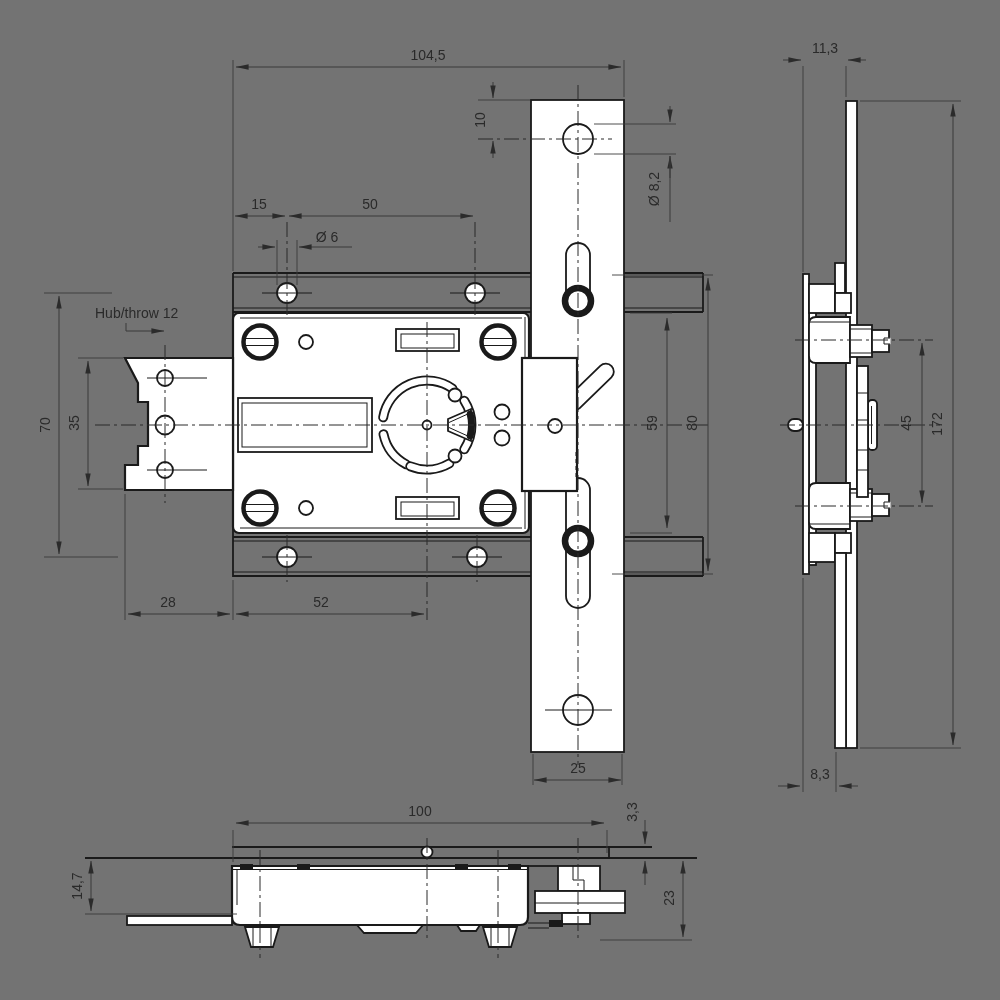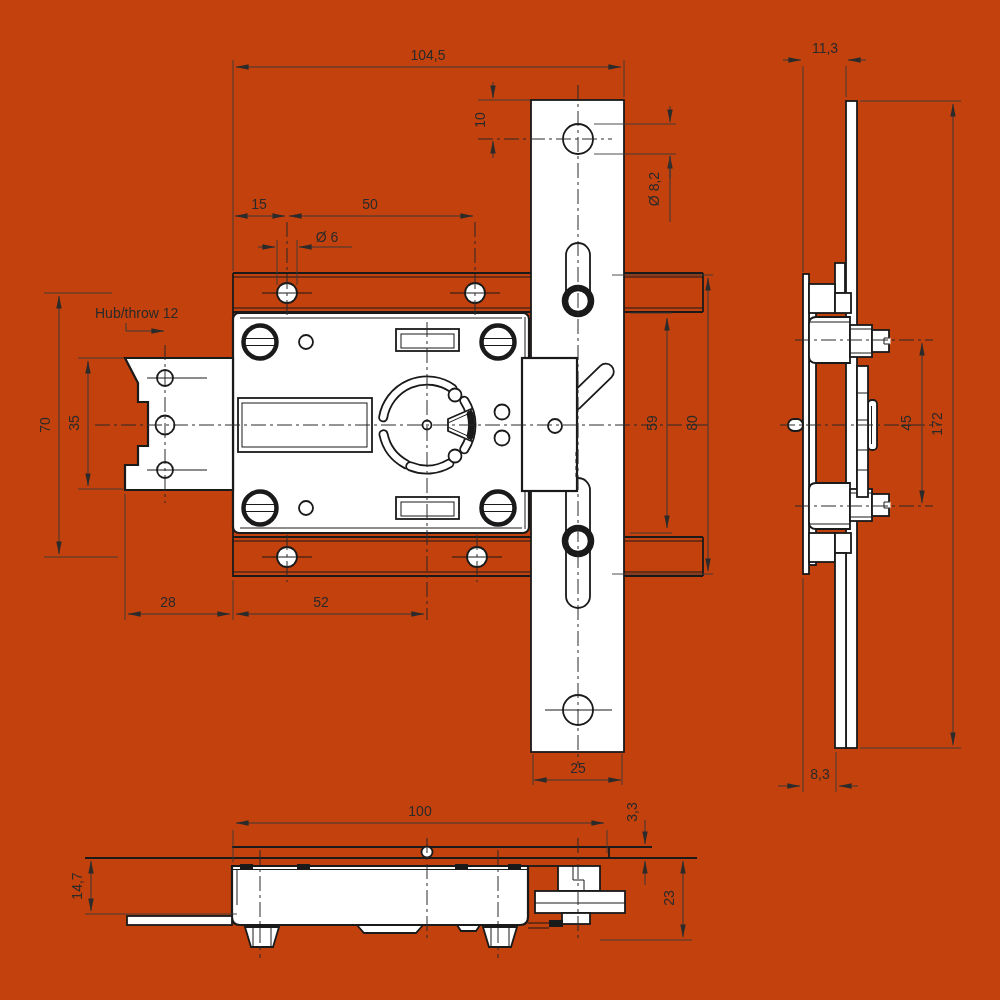--- a/index.html
+++ b/index.html
@@ -1,16 +1,16 @@
 <!DOCTYPE html>
 <html><head>
 <meta charset="utf-8">
 <style>
   html,body{margin:0;padding:0;background:#ffffff;}
-  .page{width:1000px;height:1000px;background:#c2410c;position:relative;font-family:"Liberation Sans",sans-serif;}
+  .page{width:1000px;height:1000px;background:#737373;position:relative;font-family:"Liberation Sans",sans-serif;}
   svg{display:block;}
   
   .o  {fill:#fff;stroke:#1a1a1a;stroke-width:1.8;}
   .o2 {fill:#fff;stroke:#1a1a1a;stroke-width:2.2;}
   .ln {fill:none;stroke:#1a1a1a;stroke-width:1.8;}
   .lt {fill:none;stroke:#1a1a1a;stroke-width:1;}
   .thk{fill:none;stroke:#1a1a1a;stroke-width:4.5;}
   .ring{fill:none;stroke:#1a1a1a;stroke-width:6.5;}
   .arcB{fill:none;stroke:#1a1a1a;stroke-width:10;stroke-linecap:round;}
   .arcW{fill:none;stroke:#ffffff;stroke-width:6.4;stroke-linecap:round;}

